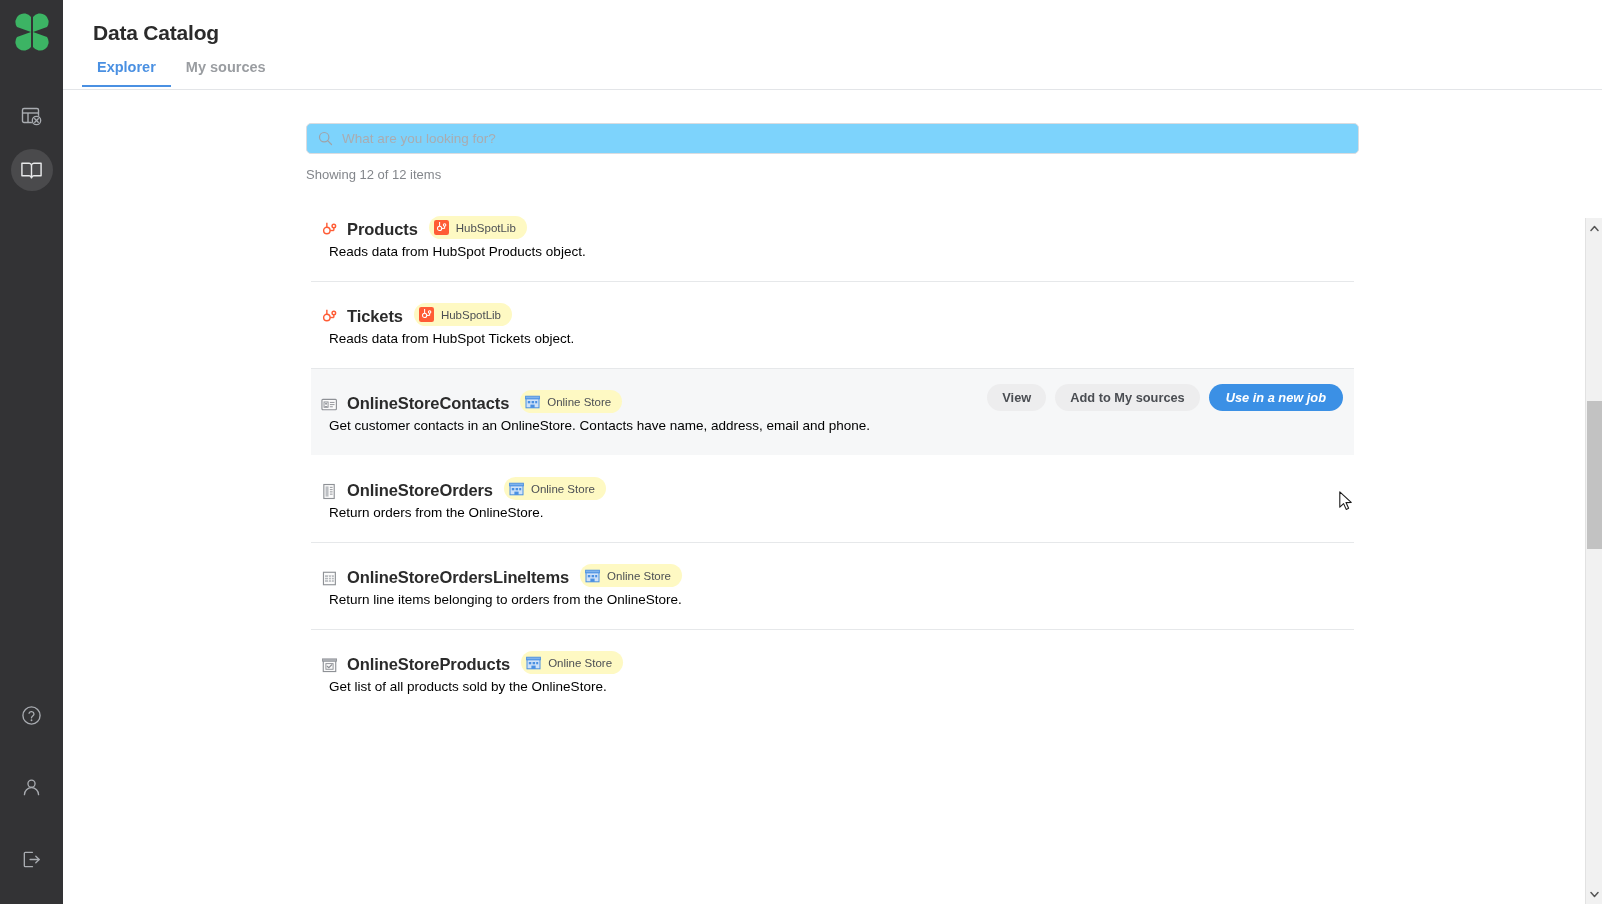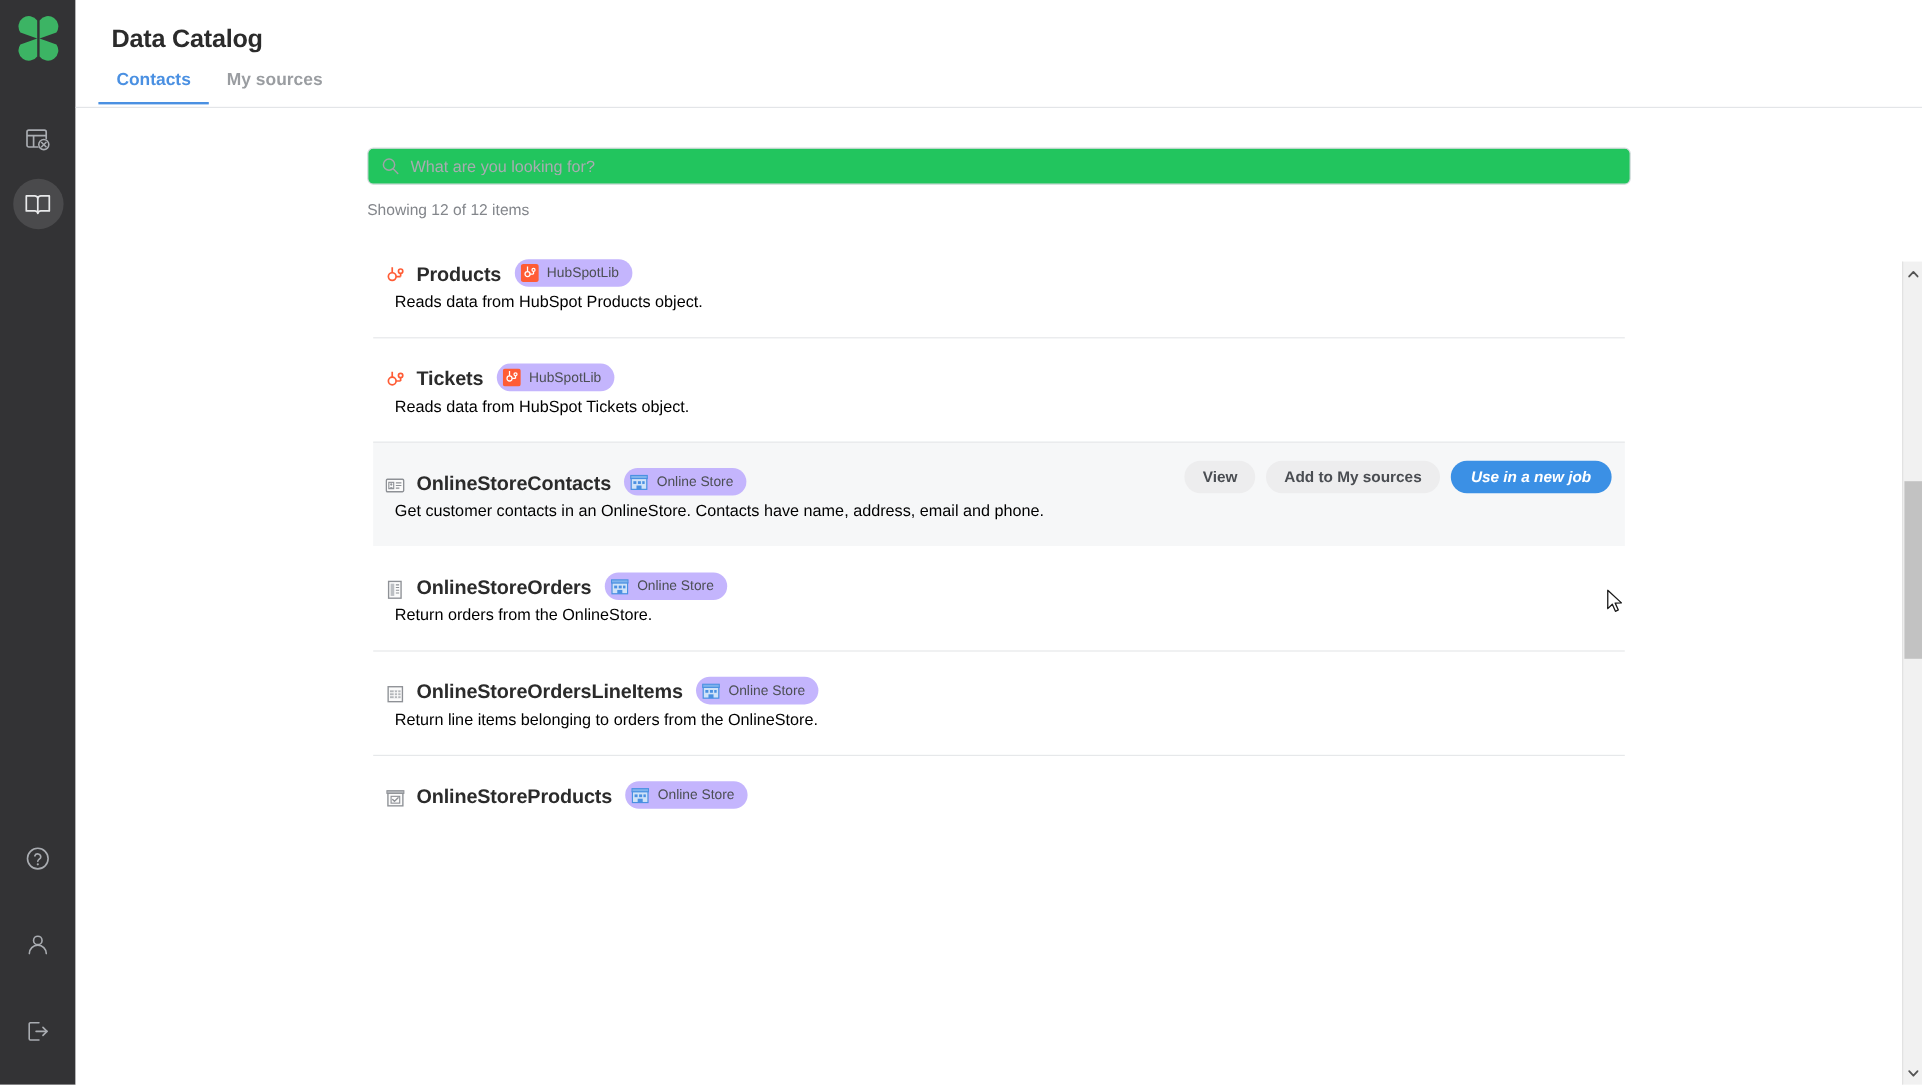--- a/index.html
+++ b/index.html
@@ -50,21 +50,21 @@
     padding: 0 15px 10px 15px; cursor: pointer;
     border-bottom: 2.5px solid transparent; margin-bottom: -1px;
   }
   .tab.active { color: #4a90e2; border-bottom-color: #4a90e2; }
 
   
   .content { padding-top: 0; }
   .search-wrap { display: flex; justify-content: center; padding-top: 33px; }
   .search-box {
     width: 1053px; height: 31px; border: 1px solid #d9dce0; border-radius: 5px;
-    display: flex; align-items: center; padding: 0 11px; gap: 9px; background: #22c55e;
+    display: flex; align-items: center; padding: 0 11px; gap: 9px; background: #7dd3fc;
   }
   .search-input {
     border: none; outline: none; flex: 1; font-size: 13.5px;
     color: #3b3b3b; font-family: "Liberation Sans", sans-serif; background: transparent;
   }
   .search-input::placeholder { color: #a9acb1; }
 
   .showing {
     width: 1053px; margin: 13px auto 0 auto;
     font-size: 13px; color: #83868b;
@@ -76,21 +76,21 @@
   .row + .row { border-top: 1px solid #e6e8ea; }
   .row.highlight { background: #f6f7f8; }
   .row.highlight + .row { border-top-color: transparent; }
 
   .row-head { display: flex; align-items: flex-end; gap: 9px; height: 34px; }
   .row-icon { width: 17px; height: 17px; display:flex; align-items:center; justify-content:center; flex:0 0 17px;}
   .row-title { font-size: 16.5px; font-weight: bold; color: #2b2b2b; letter-spacing: -0.1px; }
 
   .badge {
     display: inline-flex; align-items: center; gap: 7px;
-    background: #c4b5fd; border-radius: 13px;
+    background: #fef9c3; border-radius: 13px;
     padding: 4px 11px 4px 5px; margin-left: 2px;
   }
   .badge-ico { width: 15px; height: 15px; display:flex;align-items:center;justify-content:center;flex:0 0 15px;}
   .badge-label { font-size: 11.5px; color: #4c4f54; }
 
   .row-desc { font-size: 13.5px; color: #000000; padding: 5px 0 22px 8px; }
 
   .row-actions {
     position: absolute; right: 11px; top: 15px;
     display: flex; align-items: center; gap: 9px;
@@ -176,21 +176,21 @@
       </svg>
     </div>
   </div>
 </div>
 
 <div class="main">
 
   <div class="page-title">Data Catalog</div>
 
   <div class="tabs">
-    <div class="tab active">Contacts</div>
+    <div class="tab active">Explorer</div>
     <div class="tab">My sources</div>
   </div>
 
   <div class="content">
 
     <div class="search-wrap">
       <div class="search-box">
         <svg width="15" height="15" viewBox="0 0 16 16">
           <circle cx="6.6" cy="6.6" r="5" fill="none" stroke="#a0a3a8" stroke-width="1.3"></circle>
           <line x1="10.3" y1="10.3" x2="14.4" y2="14.4" stroke="#a0a3a8" stroke-width="1.3" stroke-linecap="round"></line>
@@ -375,20 +375,21 @@
                 <rect x="0.6" y="2.2" width="13.8" height="2.6" fill="#7fb3ec" stroke="#4a90e2" stroke-width="0.9"></rect>
                 <rect x="2.8" y="7" width="2.5" height="2.3" fill="#4a90e2"></rect>
                 <rect x="6.6" y="7" width="2.5" height="2.3" fill="#4a90e2"></rect>
                 <rect x="10.2" y="7" width="2" height="2.3" fill="#4a90e2"></rect>
                 <rect x="5.4" y="10.6" width="4.2" height="3.2" fill="#4a90e2"></rect>
               </svg>
             </span>
             <span class="badge-label">Online Store</span>
           </span>
         </div>
+        <div class="row-desc">Get list of all products sold by the OnlineStore.</div>
       </div>
 
     </div>
   </div>
 
   <div class="scrollbar">
     <div class="sb-arrow">
       <svg width="9" height="7" viewBox="0 0 9 7">
         <polyline points="1,5.4 4.5,1.6 8,5.4" fill="none" stroke="#555" stroke-width="1.5" stroke-linecap="round" stroke-linejoin="round"></polyline>
       </svg>

